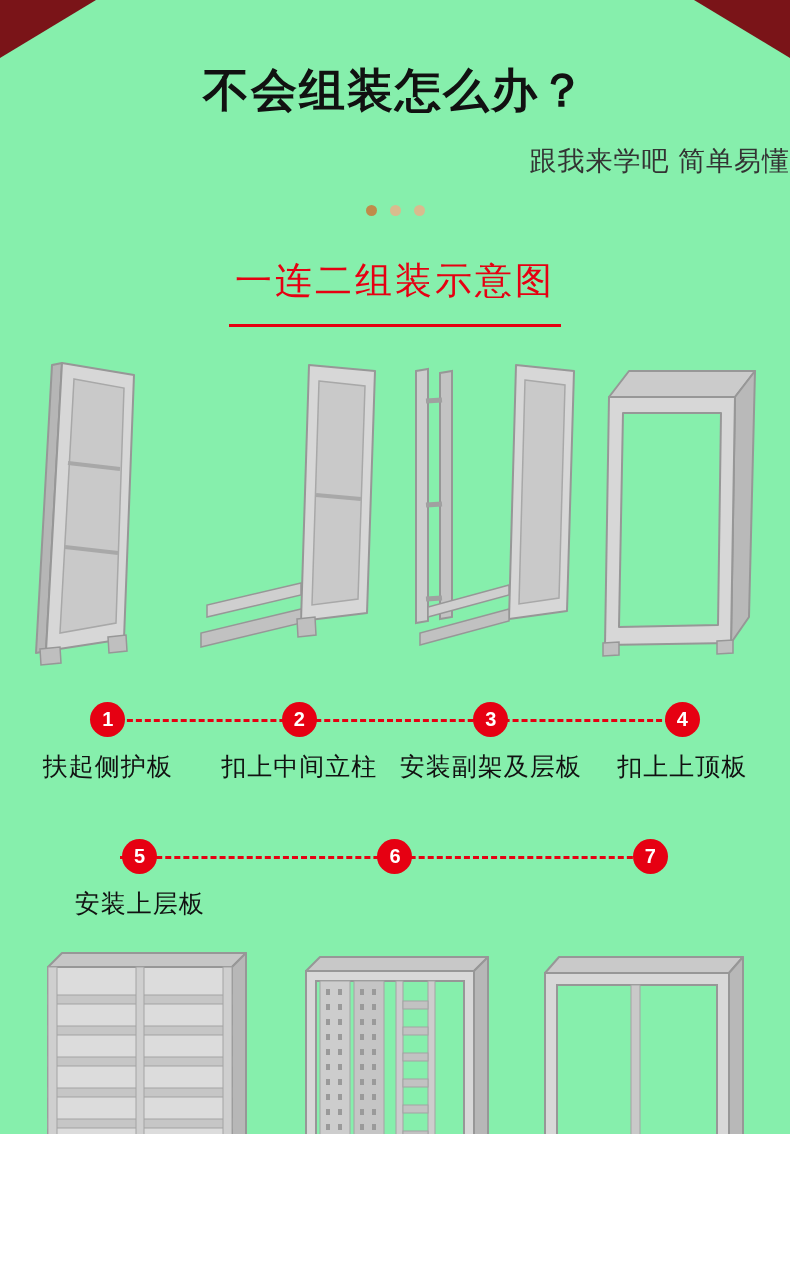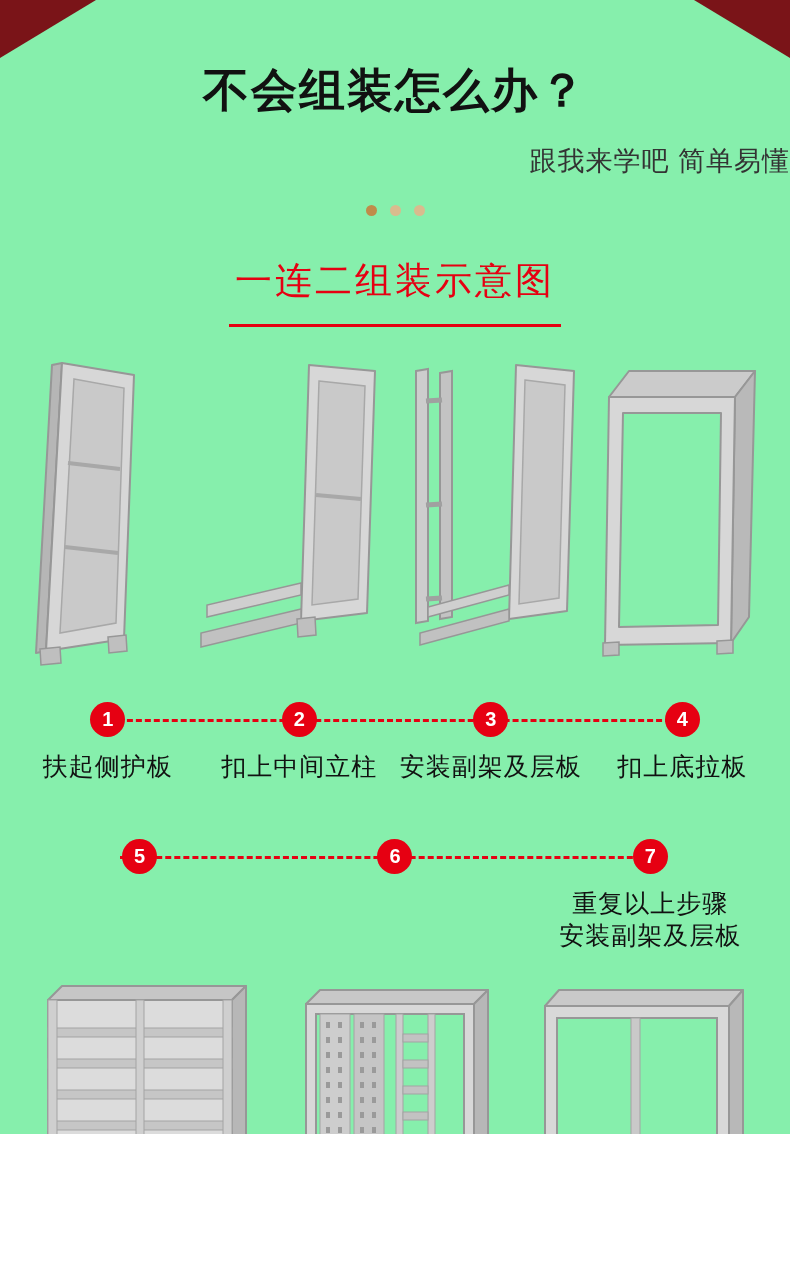--- a/index.html
+++ b/index.html
@@ -202,41 +202,38 @@
       <div class="step-label">扣上中间立柱</div>
     </div>
 
     <div class="step-cell">
       <div class="step-badge">3</div>
       <div class="step-label">安装副架及层板</div>
     </div>
 
     <div class="step-cell">
       <div class="step-badge">4</div>
-      <div class="step-label">扣上底拉板</div>
+      <div class="step-label">扣上上顶板</div>
     </div>
   </div>
 
   <div class="steps-row r2">
     <div class="dash-line"></div>
 
     <div class="step-cell">
       <div class="step-badge">5</div>
+      <div class="step-label">安装上层板</div>
     </div>
 
     <div class="step-cell">
       <div class="step-badge">6</div>
     </div>
 
     <div class="step-cell">
       <div class="step-badge">7</div>
-      <div class="step-label">
-        <div>重复以上步骤</div>
-        <div>安装副架及层板</div>
-      </div>
     </div>
   </div>
 
   <div class="figures-row bottom">
 
     <div class="figure">
       <svg viewBox="0 0 235 235" width="235" height="235">
         <polygon points="20,22 204,22 218,8 34,8" fill="#c6c6c6" stroke="#979797" stroke-width="2" stroke-linejoin="round"></polygon>
         <polygon points="204,22 218,8 218,196 204,212" fill="#b7b7b7" stroke="#979797" stroke-width="2" stroke-linejoin="round"></polygon>
         <rect x="20" y="22" width="184" height="190" fill="#dcdcdc" stroke="#979797" stroke-width="2"></rect>

